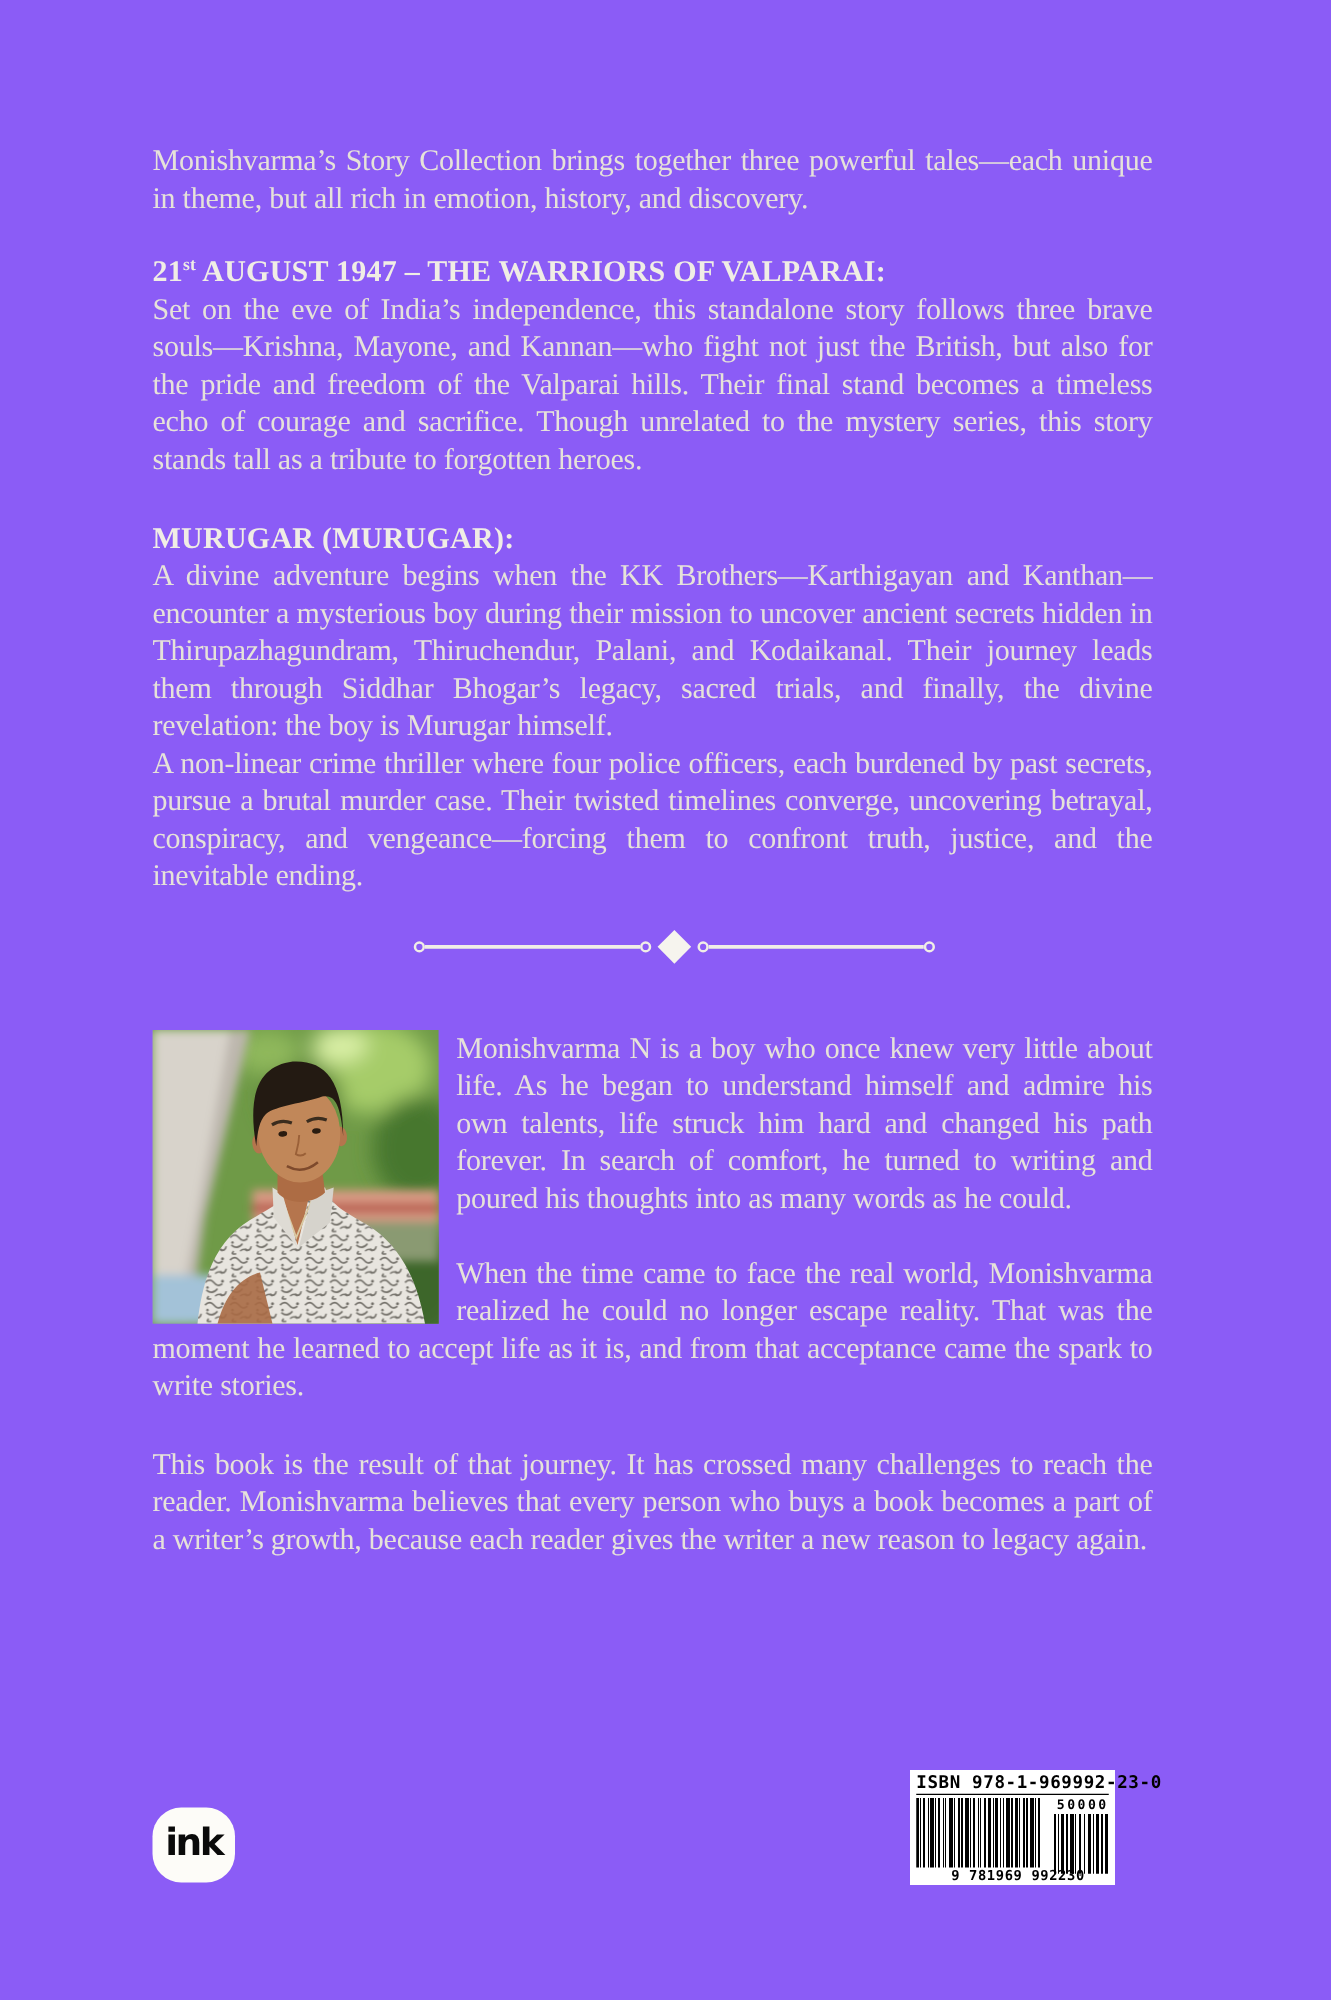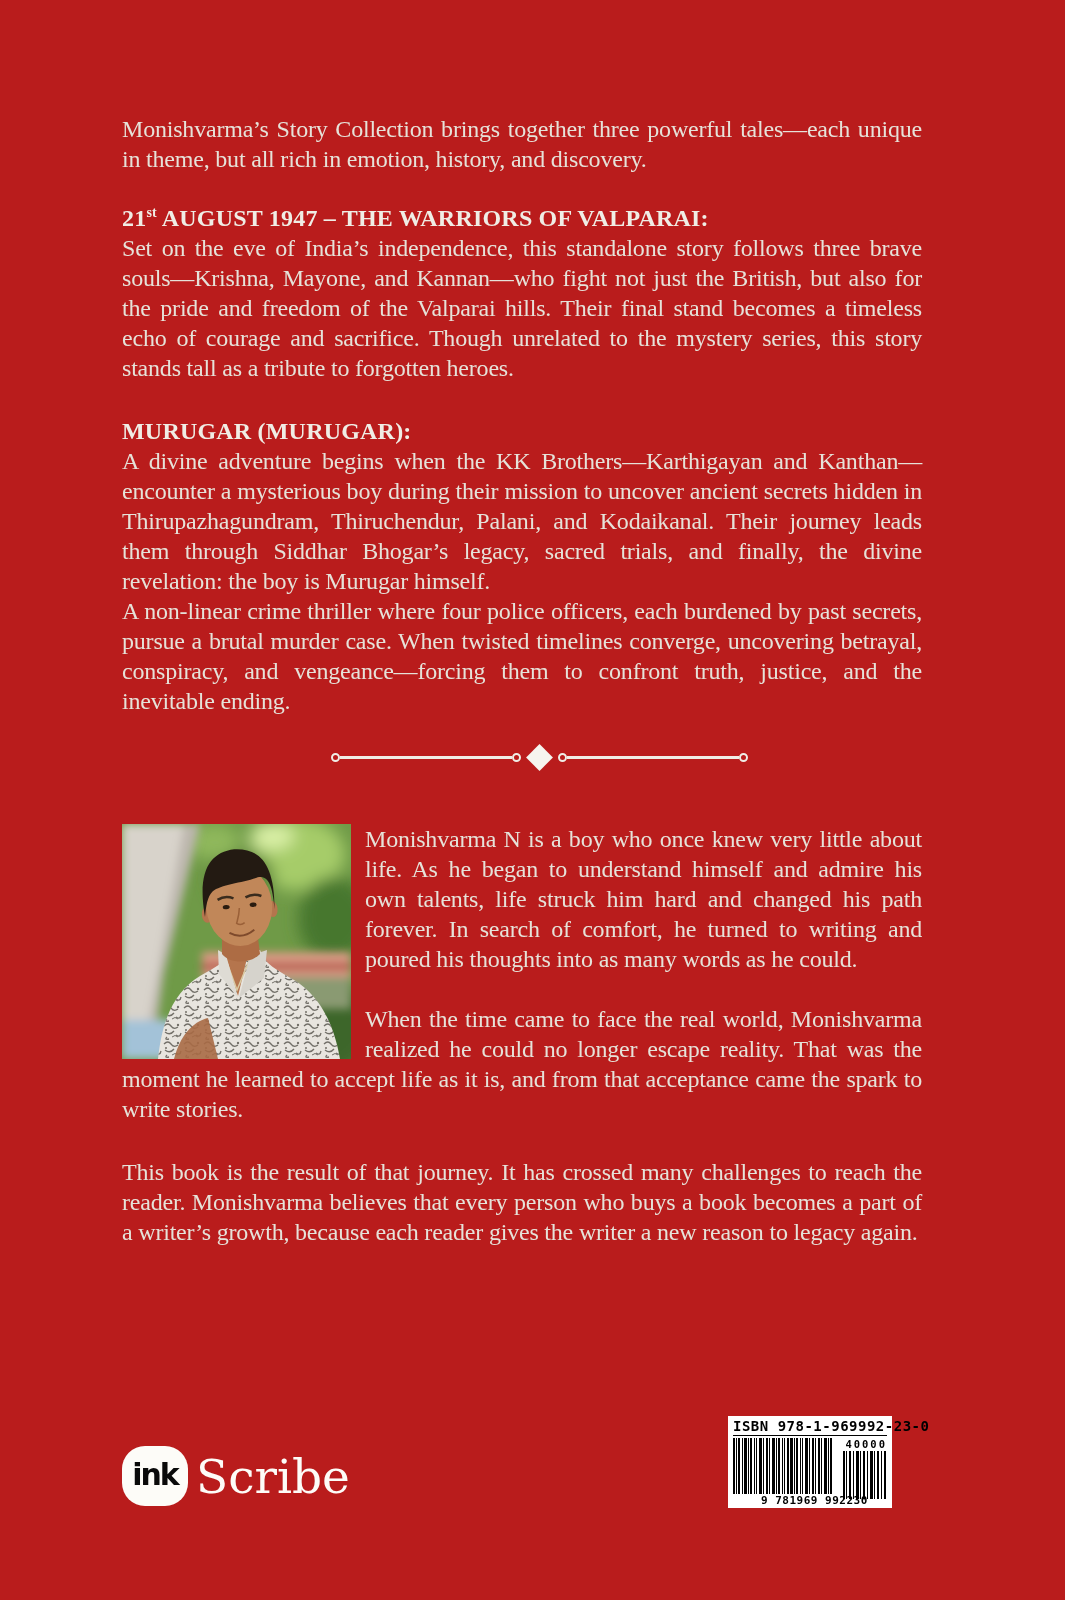--- a/index.html
+++ b/index.html
@@ -1,19 +1,19 @@
 <!DOCTYPE html>
 <html><head>
 <meta charset="utf-8">
 <style>
   html,body{margin:0;padding:0;background:#000;}
   .page{
     position:relative;
     width:1065px;height:1600px;
-    background:#b91c1c;
+    background:#8b5cf6;
     overflow:hidden;
     font-family:"Liberation Serif","DejaVu Serif",serif;
     color:#e8e4db;
   }
   .content{
     position:absolute;left:122px;top:0;width:800px;
     padding-top:114px;
   }
   .content p{
     margin:0;
@@ -102,21 +102,21 @@
   <div class="content">
 
     <p>Monishvarma’s Story Collection brings together three powerful tales—each unique in theme, but all rich in emotion, history, and discovery.</p>
 
     <h2 class="story-title mt-h1"><span>21</span><sup>st</sup><span> AUGUST 1947 – THE WARRIORS OF VALPARAI:</span></h2>
     <p>Set on the eve of India’s independence, this standalone story follows three brave souls—Krishna, Mayone, and Kannan—who fight not just the British, but also for the pride and freedom of the Valparai hills. Their final stand becomes a timeless echo of courage and sacrifice. Though unrelated to the mystery series, this story stands tall as a tribute to forgotten heroes.</p>
 
     <h2 class="story-title mt-h">MURUGAR (MURUGAR):</h2>
     <p>A divine adventure begins when the KK Brothers—Karthigayan and Kanthan—encounter a mysterious boy during their mission to uncover ancient secrets hidden in Thirupazhagundram, Thiruchendur, Palani, and Kodaikanal. Their journey leads them through Siddhar Bhogar’s legacy, sacred trials, and finally, the divine revelation: the boy is Murugar himself.</p>
 
-    <p>A non-linear crime thriller where four police officers, each burdened by past secrets, pursue a brutal murder case. When twisted timelines converge, uncovering betrayal, conspiracy, and vengeance—forcing them to confront truth, justice, and the inevitable ending.</p>
+    <p>A non-linear crime thriller where four police officers, each burdened by past secrets, pursue a brutal murder case. Their twisted timelines converge, uncovering betrayal, conspiracy, and vengeance—forcing them to confront truth, justice, and the inevitable ending.</p>
 
     <div class="divider">
       <span class="div-ring"></span>
       <span class="div-line"></span>
       <span class="div-ring"></span>
       <span class="div-diamond"></span>
       <span class="div-ring"></span>
       <span class="div-line"></span>
       <span class="div-ring"></span>
     </div>
@@ -184,21 +184,20 @@
       <p>Monishvarma N is a boy who once knew very little about life. As he began to understand himself and admire his own talents, life struck him hard and changed his path forever. In search of comfort, he turned to writing and poured his thoughts into as many words as he could.</p>
       <p class="bio2">When the time came to face the real world, Monishvarma realized he could no longer escape reality. That was the moment he learned to accept life as it is, and from that acceptance came the spark to write stories.</p>
       <p class="bio3">This book is the result of that journey. It has crossed many challenges to reach the reader. Monishvarma believes that every person who buys a book becomes a part of a writer’s growth, because each reader gives the writer a new reason to legacy again.</p>
     </div>
   </div>
 
   <div class="logo">
     <div class="logo-blob">
       <span class="logo-ink">ink</span>
     </div>
-    <span class="logo-scribe">Scribe</span>
   </div>
 
   <div class="barcode">
     <div class="isbn-label">ISBN 978-1-969992-23-0</div>
     <div class="isbn-rule"></div>
     <div class="bc-body">
       <div class="bc-left">
         <svg class="bars" width="100" height="56" viewBox="0 0 100 56" shape-rendering="crispEdges" xmlns="http://www.w3.org/2000/svg">
           <g fill="#000">
             <rect x="0" width="2" height="56"></rect>
@@ -232,21 +231,21 @@
             <rect x="85" width="2" height="56"></rect>
               <rect x="88" width="1" height="56"></rect>
               <rect x="91" width="3" height="56"></rect>
               <rect x="95" width="1" height="56"></rect>
             <rect x="97" width="2" height="56"></rect>
           </g>
         </svg>
         <div class="bc-digits">9 781969 992230</div>
       </div>
       <div class="bc-right">
-        <div class="bc-price">40000</div>
+        <div class="bc-price">50000</div>
         <svg class="bars" width="44" height="48" viewBox="0 0 44 48" shape-rendering="crispEdges" xmlns="http://www.w3.org/2000/svg">
           <g fill="#000">
             <rect x="0" width="2" height="48"></rect>
               <rect x="3" width="1" height="48"></rect>
               <rect x="6" width="2" height="48"></rect>
               <rect x="10" width="1" height="48"></rect>
             <rect x="13" width="3" height="48"></rect>
               <rect x="17" width="1" height="48"></rect>
               <rect x="20" width="2" height="48"></rect>
               <rect x="24" width="1" height="48"></rect>

